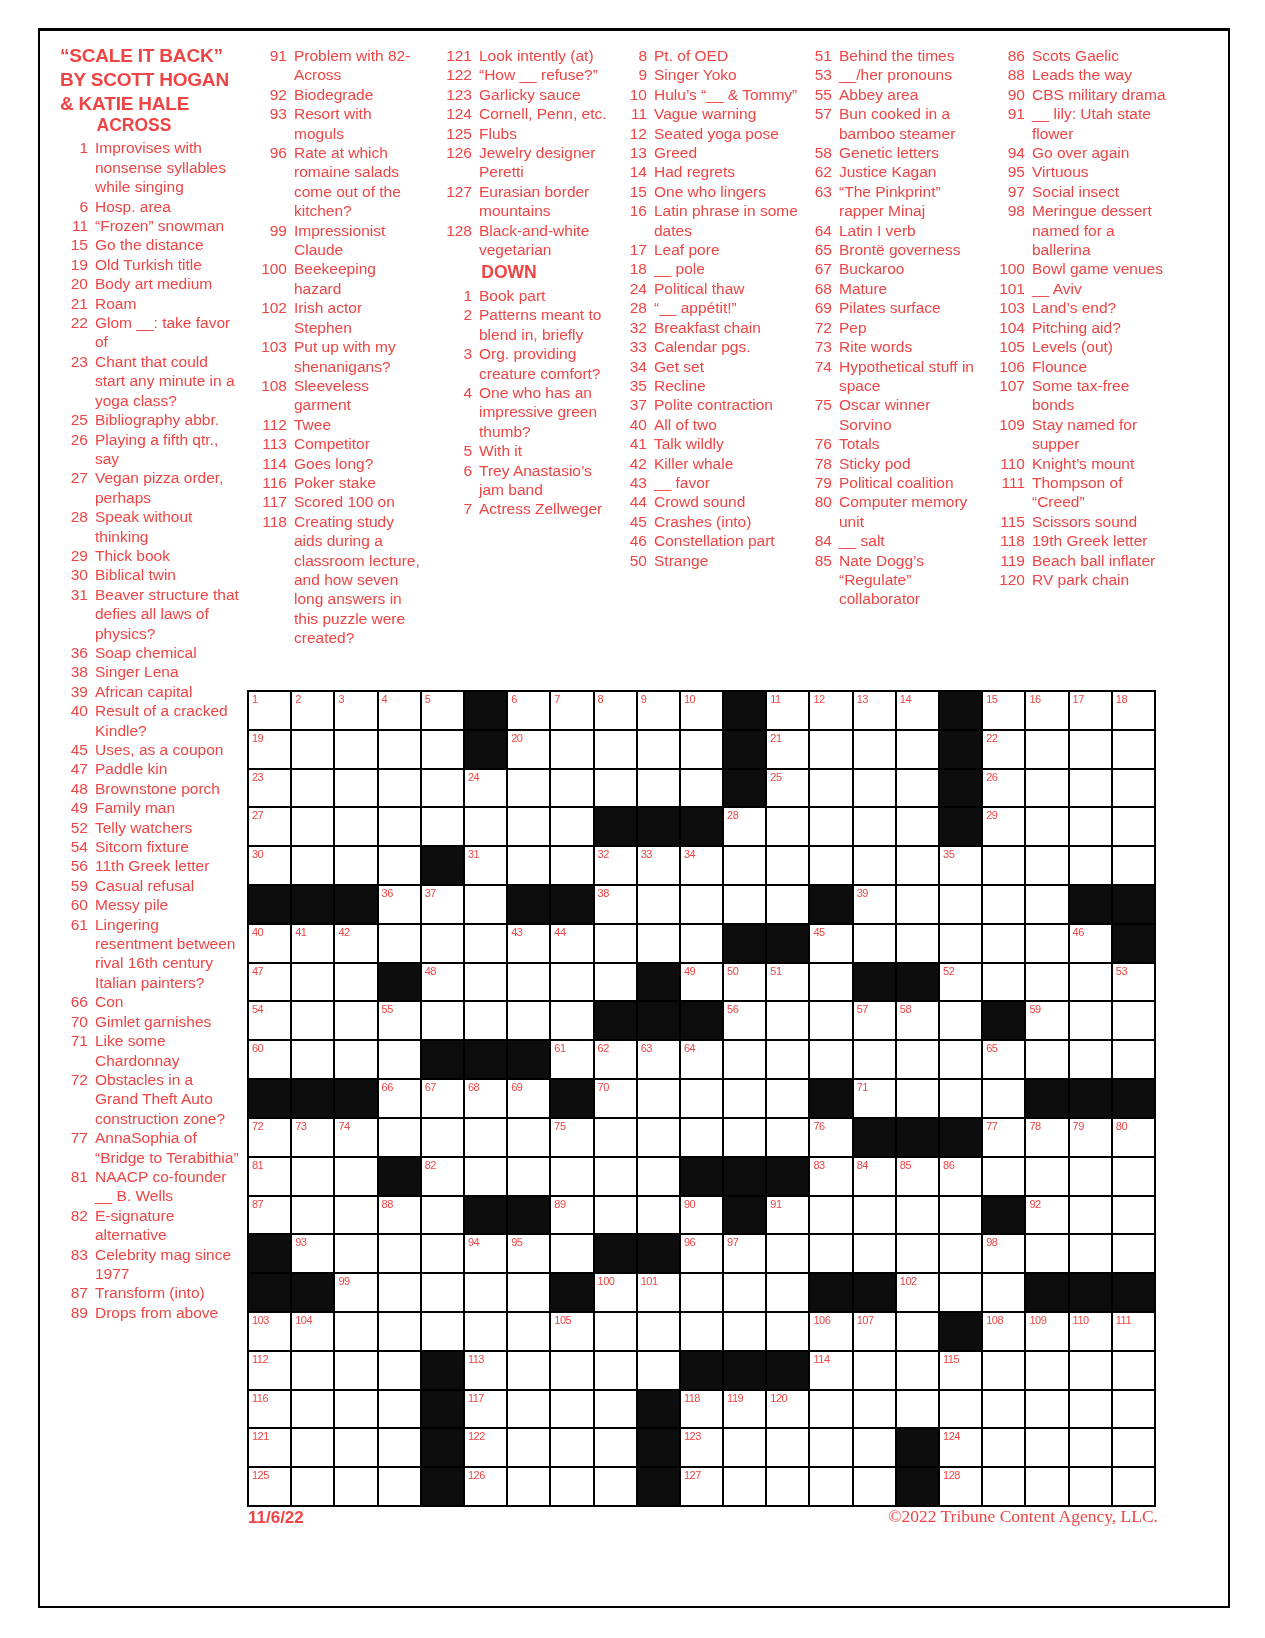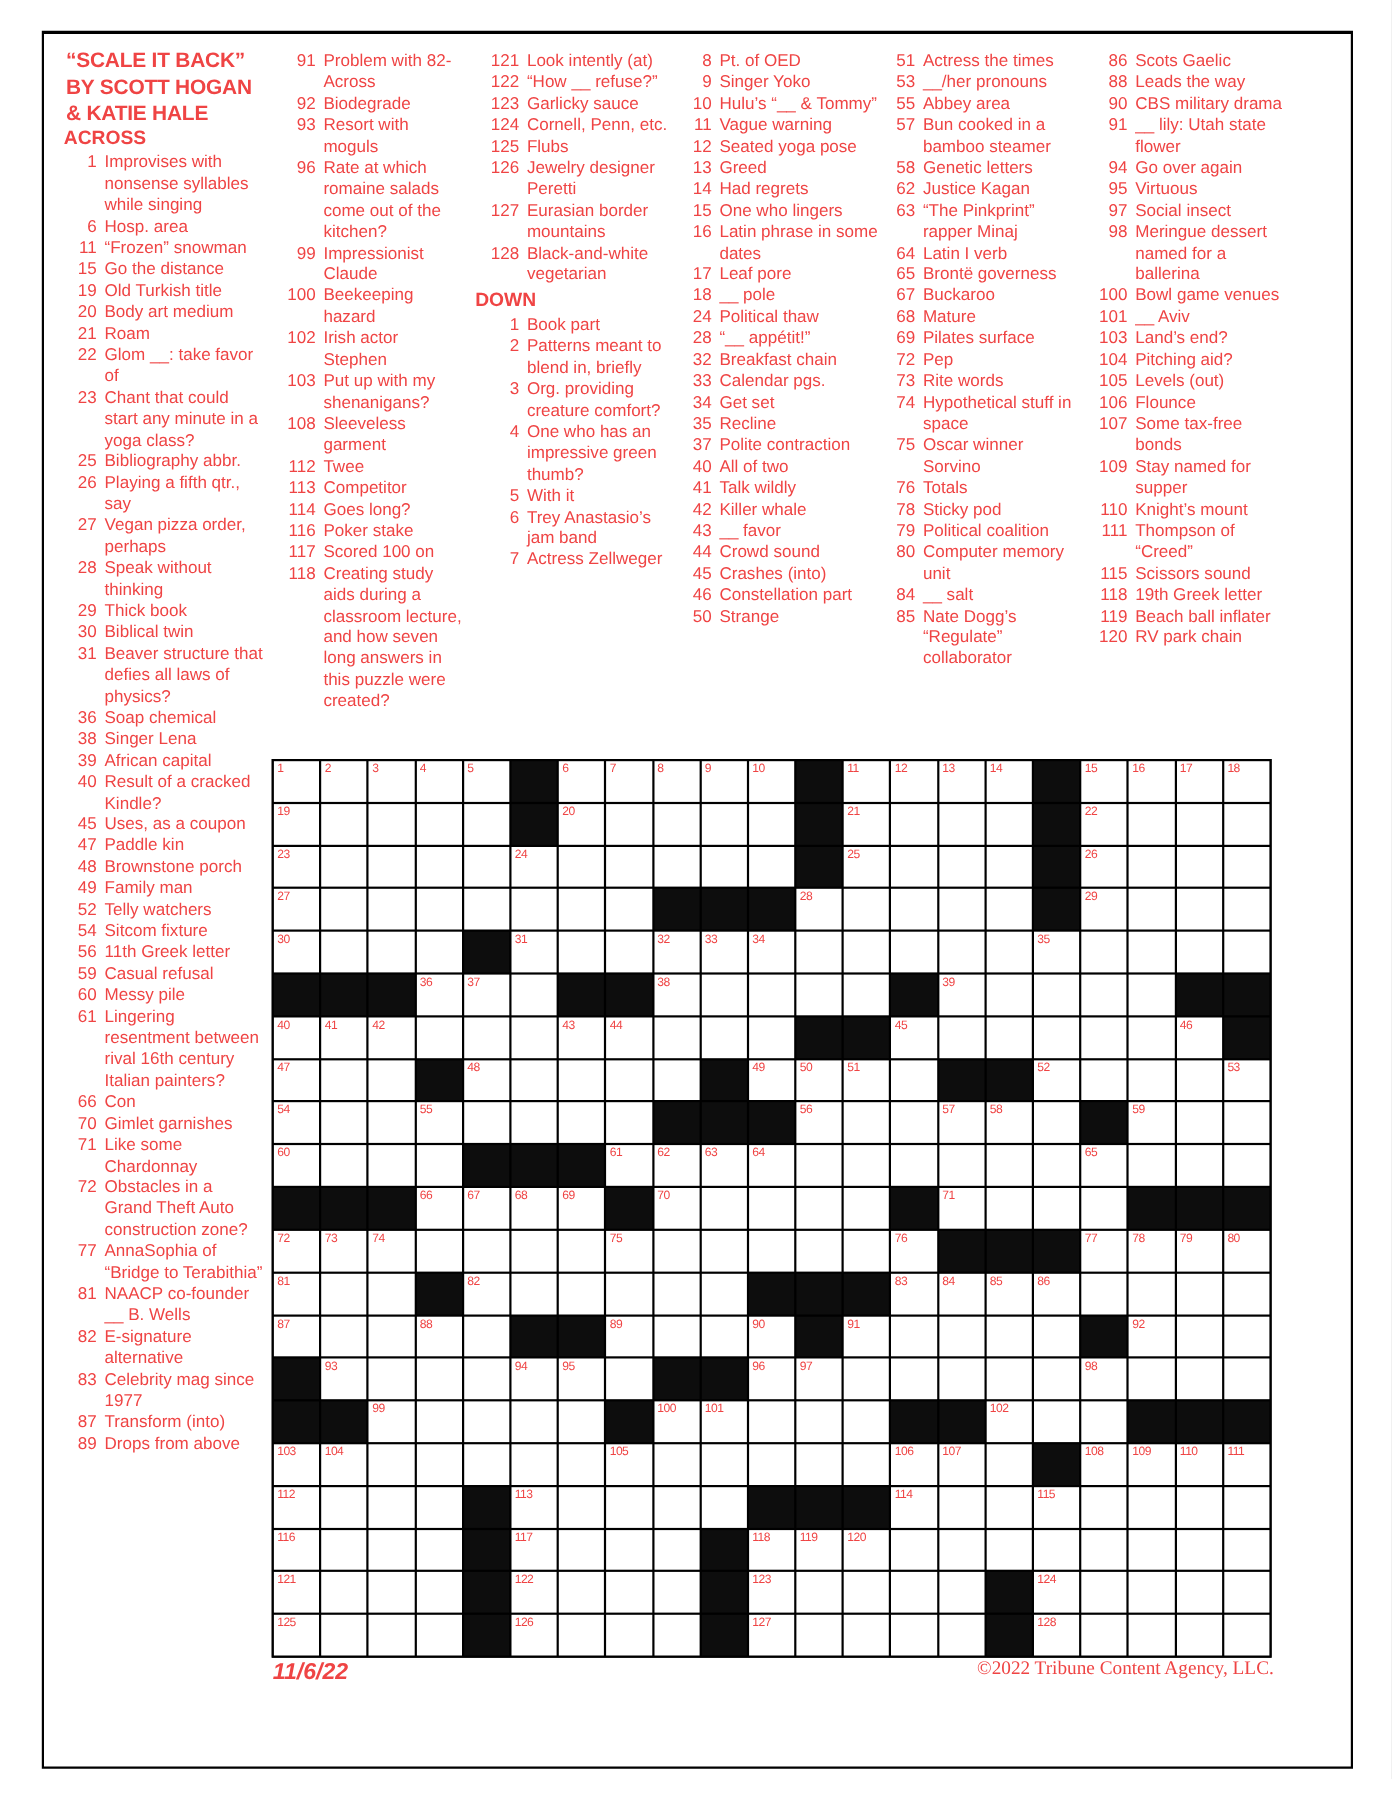--- a/index.html
+++ b/index.html
@@ -10,33 +10,33 @@
          border-left:2px solid #000;border-right:2px solid #000;pointer-events:none;}
   .title{position:absolute;left:60px;top:44px;width:190px;
          font-weight:bold;font-size:19px;line-height:24px;letter-spacing:-0.2px;}
   .col{position:absolute;font-size:15.5px;line-height:19.4px;}
   .col-a1{left:58px;top:116px;width:182px;}
   .col-a2{left:247px;top:46px;width:176px;}
   .col-a3{left:432px;top:46px;width:184px;}
   .col-d4{left:617px;top:46px;width:182px;}
   .col-d5{left:802px;top:46px;width:180px;}
   .col-d6{left:985px;top:46px;width:182px;}
-  .list-header{font-weight:bold;font-size:17.5px;margin:0 30px 3px 0;}
+  .list-header{font-weight:bold;font-size:17.5px;text-align:center;margin:0 30px 3px 0;}
   .col-a3 .list-header{margin-top:4px;}
   .clue{display:flex;align-items:flex-start;}
   .clue-num{flex:none;width:30px;text-align:right;padding-right:7px;}
   .wide .clue-num{width:40px;}
   .clue-text{flex:1;}
   .grid{position:absolute;left:247px;top:690px;width:909px;height:817px;
         background:#000;border:2px solid #000;box-sizing:border-box;
         display:grid;grid-template-columns:repeat(21,1fr);grid-template-rows:repeat(21,1fr);gap:2px;}
   .cell{background:#fff;position:relative;}
   .cell.black{background:#0d0d0d;}
   .cellnum{position:absolute;left:3px;top:1px;font-size:11px;line-height:12px;letter-spacing:-0.5px;}
-  .footer-date{position:absolute;left:248px;top:1508px;font-weight:bold;font-size:21px;font-style:italic;}
+  .footer-date{position:absolute;left:248px;top:1508px;font-weight:bold;font-size:17px;}
   .footer-copy{position:absolute;right:107px;top:1506px;font-weight:normal;font-size:17.5px;
                font-family:"Liberation Serif","DejaVu Serif",serif;}
 </style>
 </head>
 <body>
 
 <div class="page">
   <div class="frame"></div>
 
   <div class="title">
@@ -450,21 +450,21 @@
           <span class="clue-num">50</span>
           <span class="clue-text">Strange</span>
         </div>
       </div>
   </div>
 
   <div class="col col-d5">
     <div>
         <div class="clue">
           <span class="clue-num">51</span>
-          <span class="clue-text">Actress the times</span>
+          <span class="clue-text">Behind the times</span>
         </div>
         <div class="clue">
           <span class="clue-num">53</span>
           <span class="clue-text">__/her pronouns</span>
         </div>
         <div class="clue">
           <span class="clue-num">55</span>
           <span class="clue-text">Abbey area</span>
         </div>
         <div class="clue">

